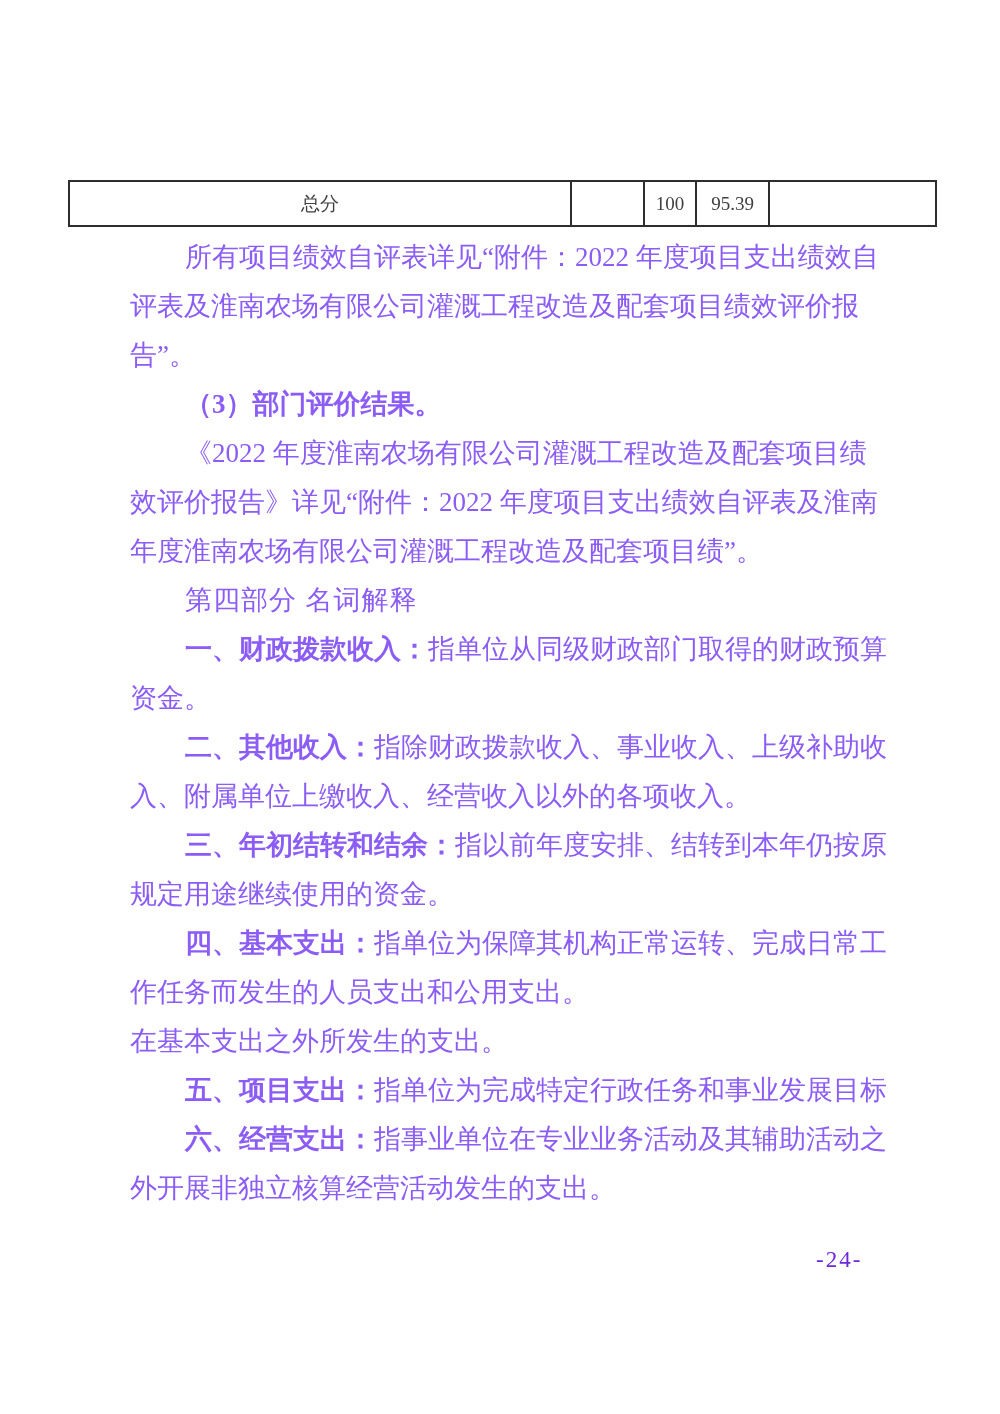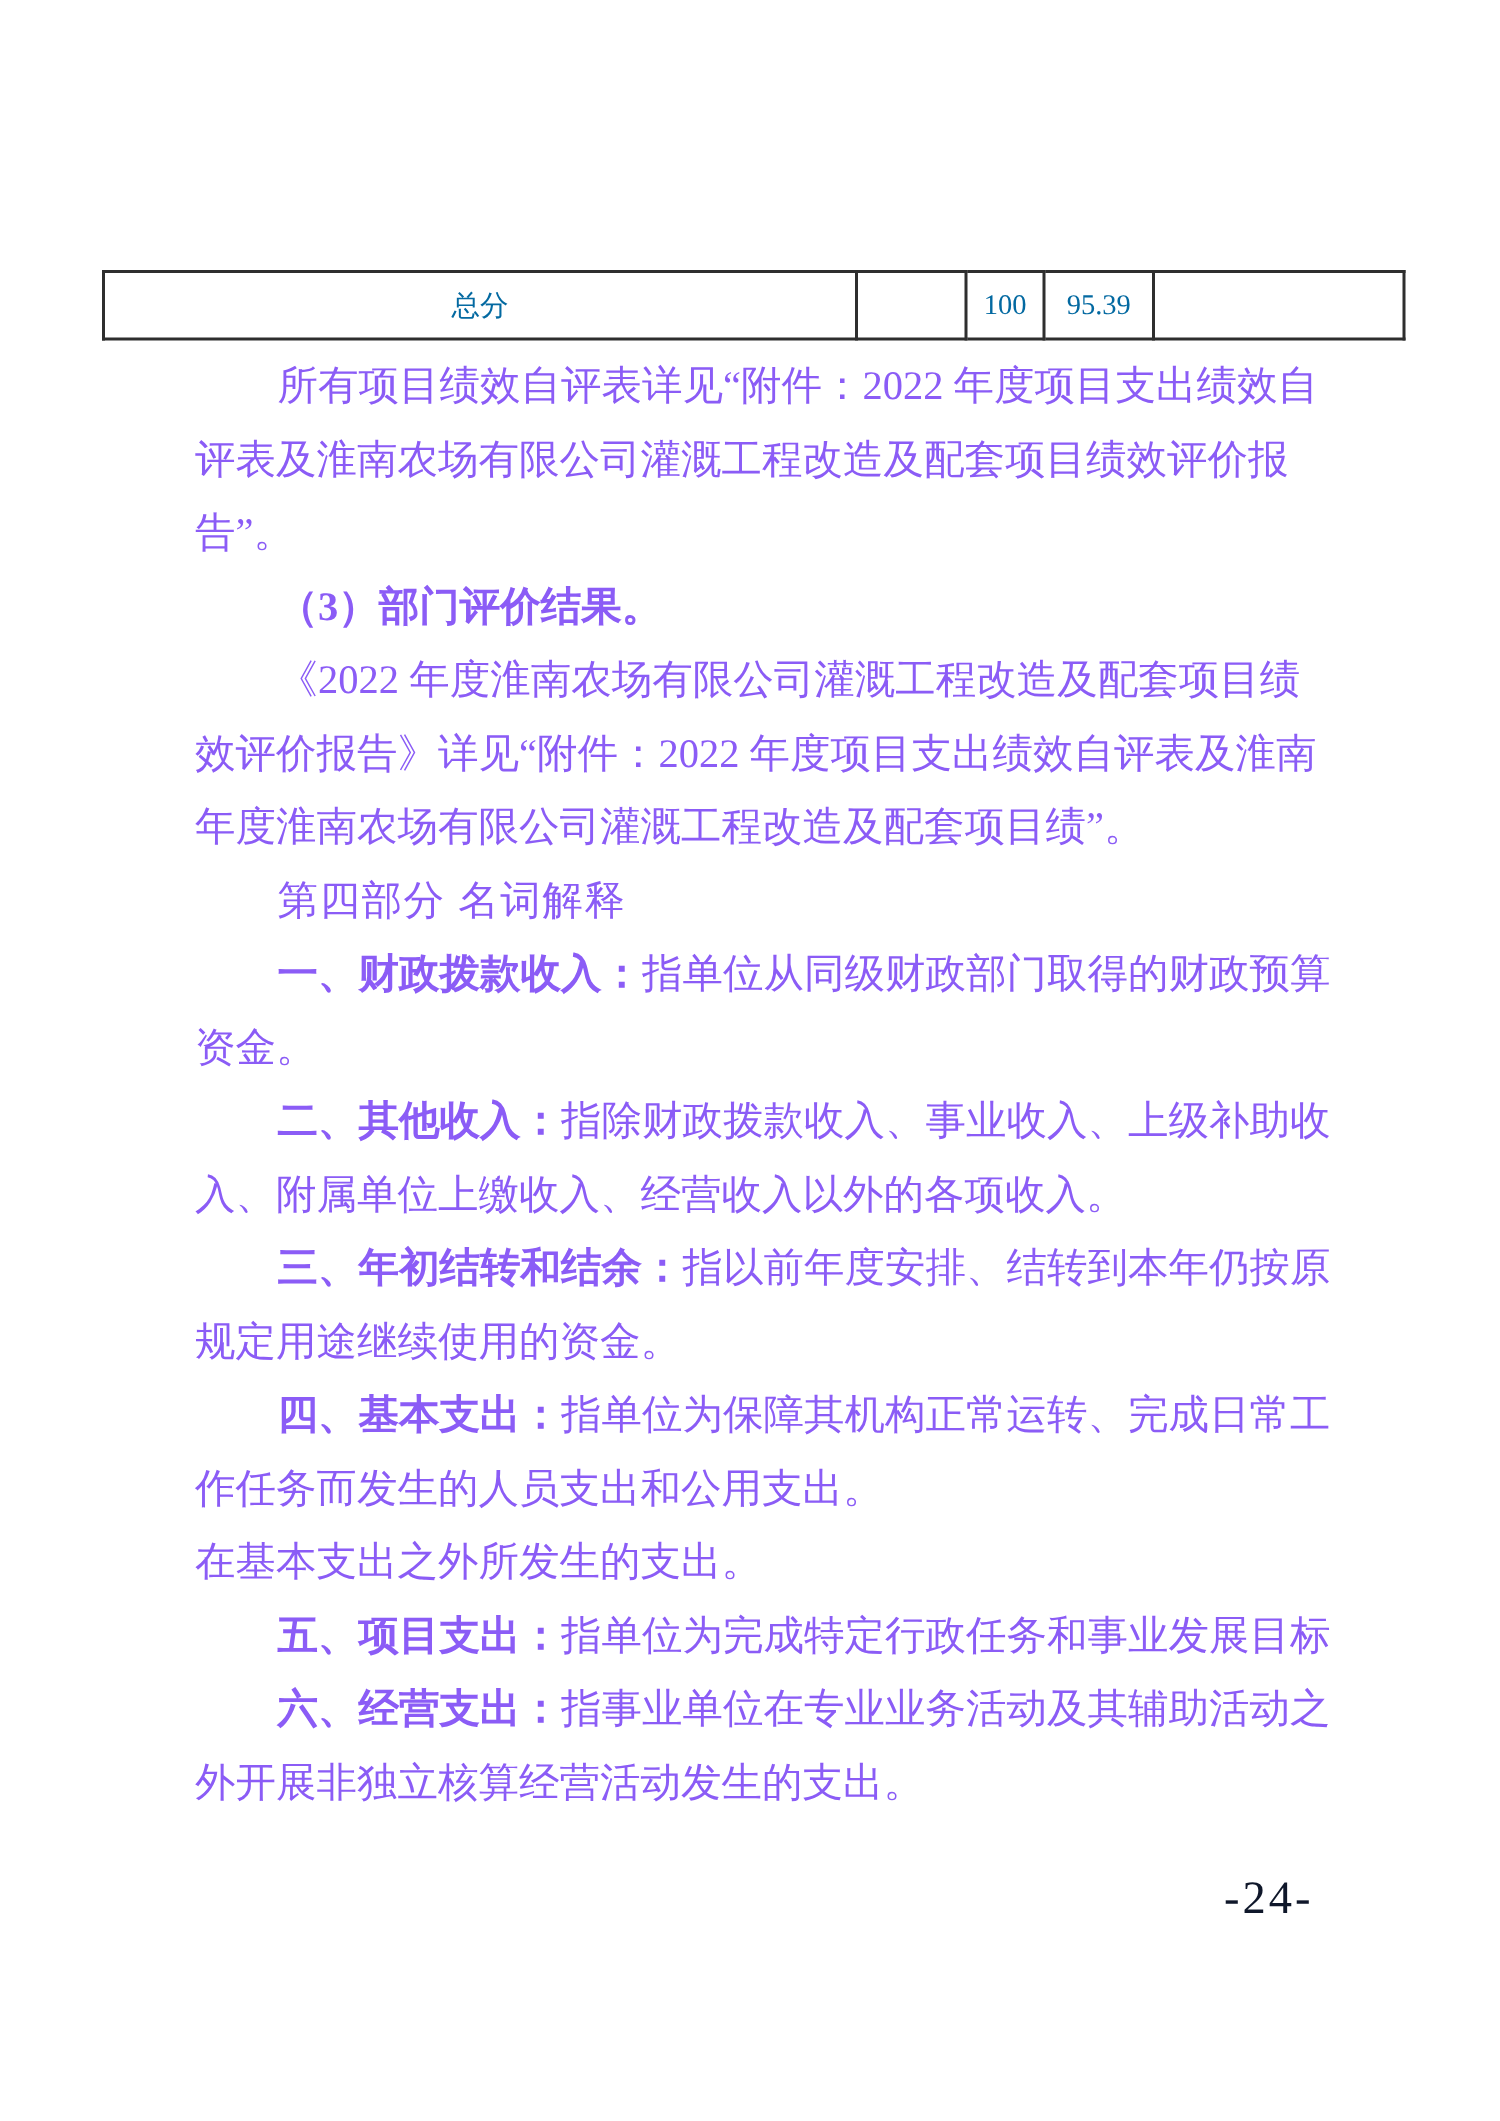--- a/index.html
+++ b/index.html
@@ -25,21 +25,21 @@
     table-layout: fixed;
   }
   table.score-table td {
     border: 2px solid #2e2e2e;
     height: 43px;
     padding: 0;
     text-align: center;
     vertical-align: middle;
     font-size: 19px;
     font-family: "Liberation Serif", serif;
-    color: #0369a1;
+    color: #404040;
   }
   
   .doc {
     position: absolute;
     left: 130px;
     top: 233px;
     width: 745px;
     font-size: 27px;
     line-height: 49px;
     letter-spacing: 0px;
@@ -59,23 +59,23 @@
   .seg-sans {
     font-family: "Liberation Sans", sans-serif;
     font-weight: normal;
     letter-spacing: 1px;
   }
   
   .page-number {
     position: absolute;
     left: 816px;
     top: 1247px;
-    font-size: 31px;
+    font-size: 23px;
     letter-spacing: 2px;
-    color: #0f172a;
+    color: #6d28d9;
     font-family: "Liberation Serif", serif;
   }
 </style>
 </head>
 <body>
 
 <div class="page">
 
   <table class="score-table">
     <colgroup>

